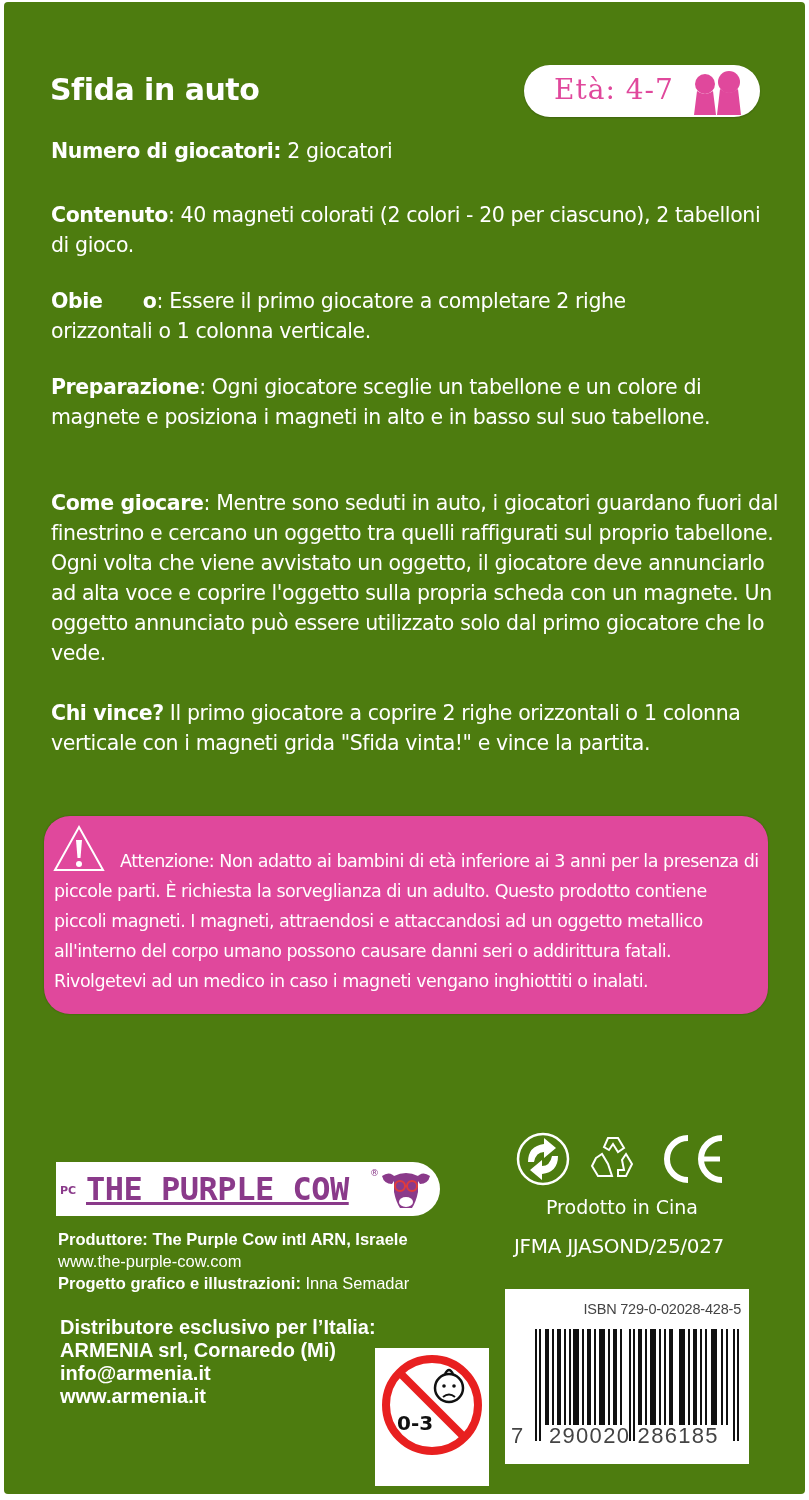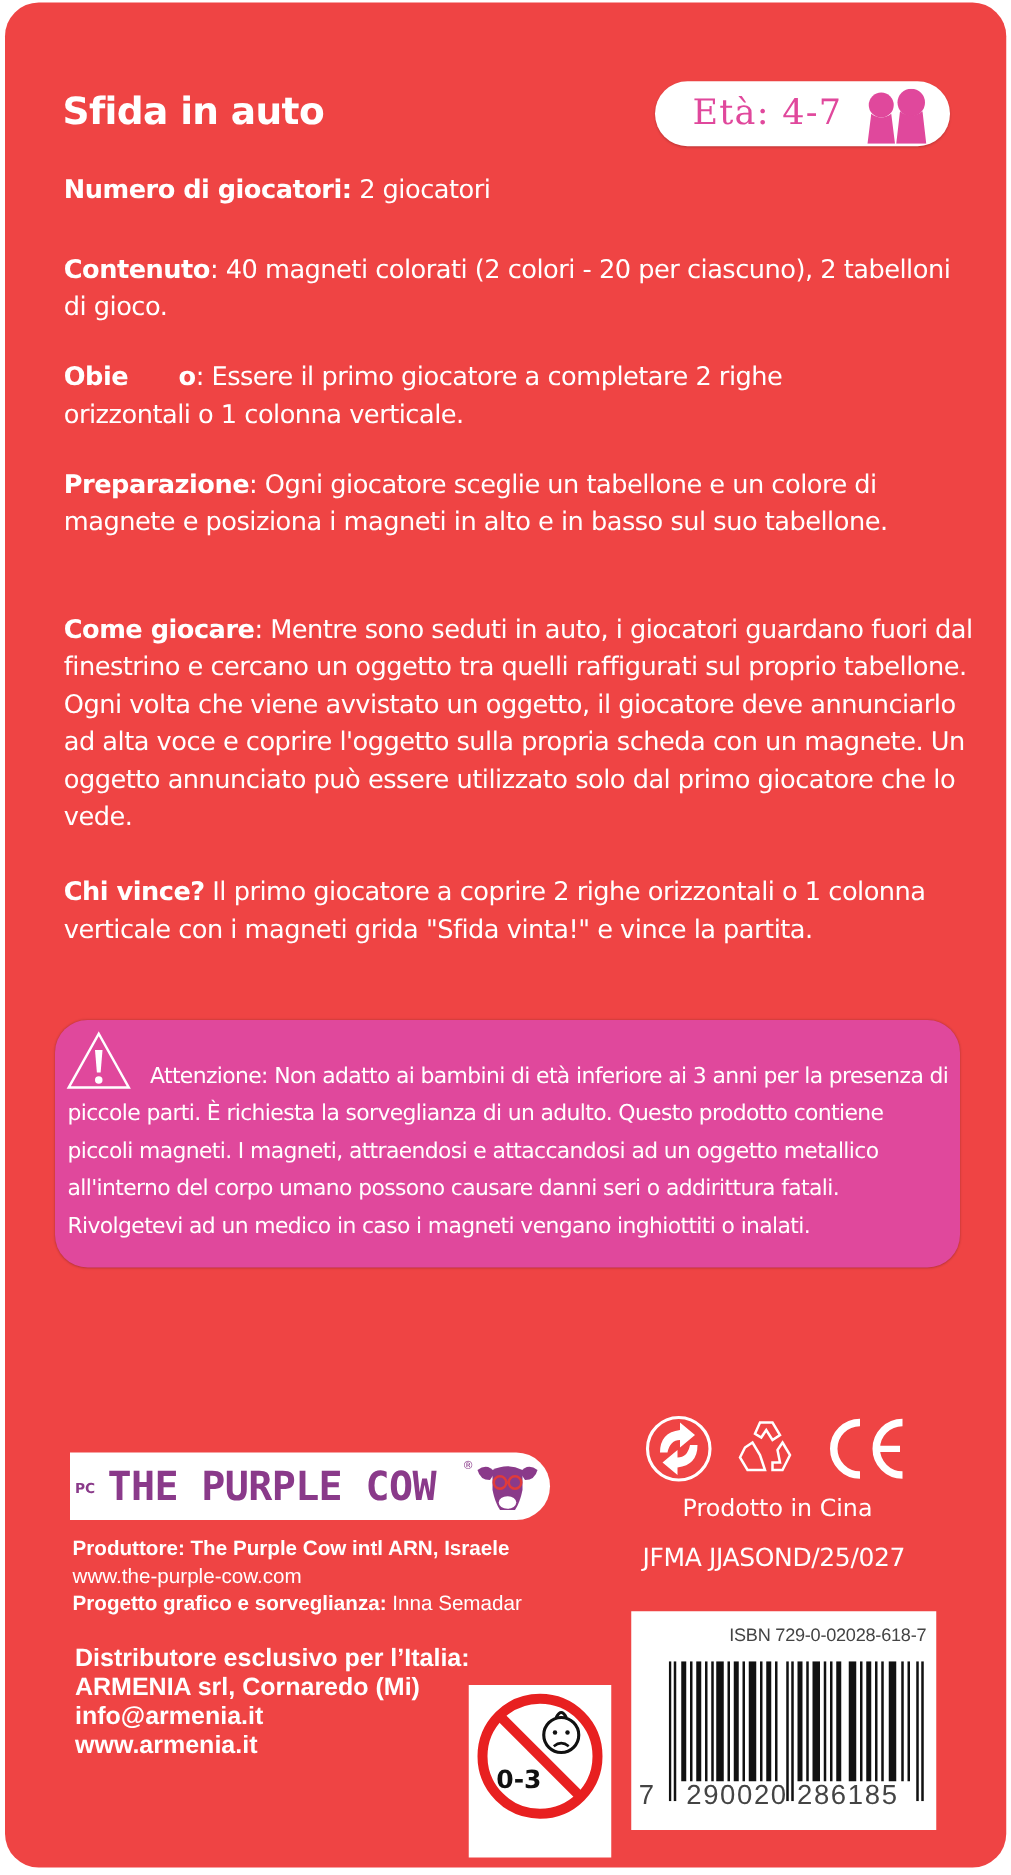--- a/index.html
+++ b/index.html
@@ -1,19 +1,19 @@
 <!DOCTYPE html>
 <html><head>
 <meta charset="utf-8">
 <style>
   html, body { margin: 0; padding: 0; background: #ffffff; }
   body { width: 809px; height: 1500px; position: relative; overflow: hidden; font-family: "Liberation Sans", sans-serif; }
   .card {
     position: absolute; left: 4px; top: 2px; width: 801px; height: 1492px;
-    background: #ef4444; border-radius: 27px;
+    background: #4d7c0f; border-radius: 4px;
   }
   .title {
     position: absolute; left: 46px; top: 70px; color: #ffffff;
     font-family: "DejaVu Sans", sans-serif; font-weight: bold; font-size: 30px; letter-spacing: -0.5px;
   }
   .age-badge {
     position: absolute; left: 520px; top: 63px; width: 236px; height: 52px;
     background: #ffffff; border-radius: 26px; box-shadow: 0 1px 2px rgba(0,0,0,0.2);
   }
   .age-text {
@@ -36,21 +36,21 @@
     font-family: "DejaVu Sans", sans-serif; font-size: 17.5px; line-height: 30px; letter-spacing: -0.5px;
     text-indent: 66px;
   }
   .logo-box {
     position: absolute; left: 52px; top: 1160px; width: 384px; height: 54px;
     background: #ffffff; border-radius: 0 27px 27px 0;
   }
   .logo-pc { position: absolute; left: 4px; top: 22px; color: #8a3a8a; font-family: "DejaVu Sans", sans-serif; font-weight: bold; font-size: 11px; }
   .logo-text {
     position: absolute; left: 30px; top: 8px; color: #8a3a8a;
-    font-family: "DejaVu Sans Mono", monospace; font-weight: bold; font-size: 32px; letter-spacing: -0.5px;
+    font-family: "DejaVu Sans Mono", monospace; font-weight: bold; font-size: 32px; letter-spacing: -0.5px; text-decoration: underline;
   }
   .logo-reg { position: absolute; left: 314px; top: 6px; color: #8a3a8a; font-size: 9px; font-family: "DejaVu Sans", sans-serif; }
   .logo-cow { position: absolute; left: 324px; top: 6px; }
   .credits {
     position: absolute; left: 54px; top: 1226px; color: #ffffff;
     font-family: "Liberation Sans", sans-serif; font-size: 16.5px; line-height: 22px; font-weight: bold;
   }
   .credits .plain { font-weight: normal; }
   .distrib {
     position: absolute; left: 56px; top: 1314px; color: #ffffff;
@@ -147,21 +147,21 @@
       </svg>
     </span>
   </div>
 
   <div class="credits">
     <div>
       <span>Produttore:</span><span> The Purple Cow intl ARN, Israele</span>
     </div>
     <div class="plain">www.the-purple-cow.com</div>
     <div>
-      <span>Progetto grafico e sorveglianza:</span><span class="plain"> Inna Semadar</span>
+      <span>Progetto grafico e illustrazioni:</span><span class="plain"> Inna Semadar</span>
     </div>
   </div>
 
   <div class="distrib">
     <div>Distributore esclusivo per l’Italia:</div>
     <div>ARMENIA srl, Cornaredo (Mi)</div>
     <div>info@armenia.it</div>
     <div>www.armenia.it</div>
   </div>
 
@@ -195,21 +195,21 @@
       <path d="M70 26 Q74 18 78 26" fill="none" stroke="#111111" stroke-width="2.5"></path>
       <circle cx="69" cy="38" r="1.8" fill="#111111"></circle>
       <circle cx="79" cy="38" r="1.8" fill="#111111"></circle>
       <path d="M68 49 Q74 44 80 49" fill="none" stroke="#111111" stroke-width="2"></path>
       <text x="22" y="82" font-family="DejaVu Sans, sans-serif" font-weight="bold" font-size="20" fill="#111111">0-3</text>
       <line x1="24" y1="24" x2="90" y2="90" stroke="#e82020" stroke-width="8"></line>
     </svg>
   </div>
 
   <div class="barcode-box">
-    <div class="isbn">ISBN 729-0-02028-618-7</div>
+    <div class="isbn">ISBN 729-0-02028-428-5</div>
     <svg class="bars" width="206" height="112" viewBox="0 0 206 112">
       <g fill="#111111">
         <rect x="0" y="0" width="2" height="112"></rect>
           <rect x="4" y="0" width="2" height="112"></rect>
         <rect x="10" y="0" width="4" height="96"></rect>
           <rect x="17" y="0" width="2" height="96"></rect>
         <rect x="22" y="0" width="4" height="96"></rect>
           <rect x="29" y="0" width="2" height="96"></rect>
         <rect x="34" y="0" width="2" height="96"></rect>
           <rect x="38" y="0" width="6" height="96"></rect>

